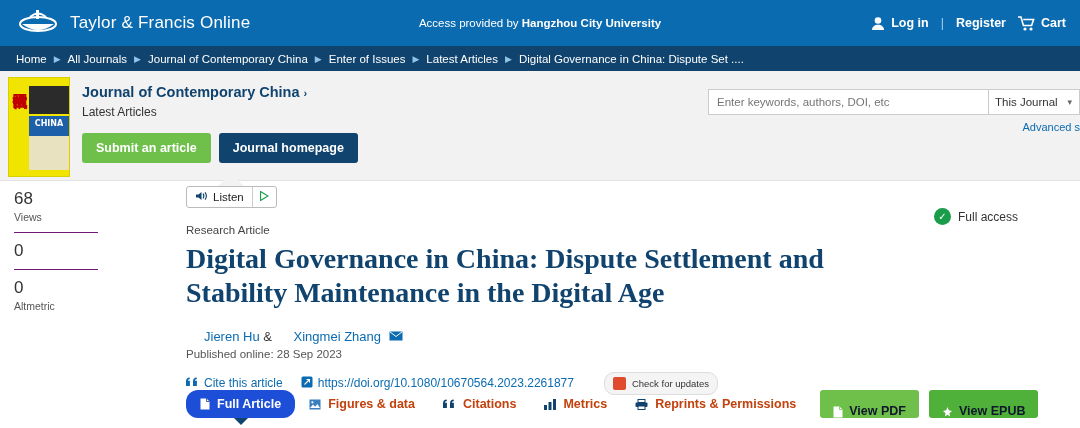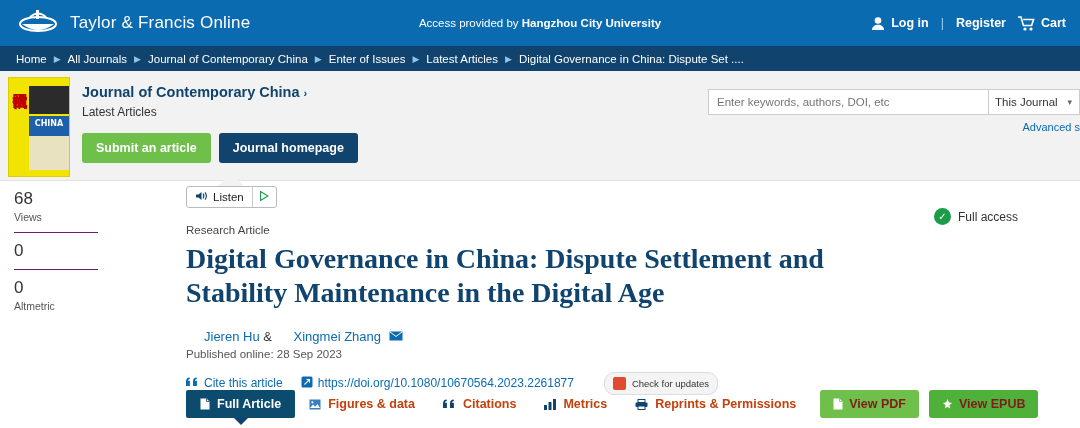--- a/index.html
+++ b/index.html
@@ -239,35 +239,35 @@
     display: flex; align-items: stretch; gap: 0;
   }
   .tab {
     display: flex; align-items: center; gap: 7px;
     padding: 0 14px; height: 28px;
     font-size: 12.5px; color: #c2410c; font-weight: 700;
     cursor: pointer; white-space: nowrap;
     position: relative;
   }
   .tab.active {
-    background: #0c4a6e; color: #ffffff; border-radius: 2px;
+    background: #1d4ed8; color: #ffffff; border-radius: 12px;
   }
   .tab.active::after {
     content: ""; position: absolute;
     left: 50%; transform: translateX(-50%);
     bottom: -7px;
     width: 0; height: 0;
     border-left: 7px solid transparent;
     border-right: 7px solid transparent;
     border-top: 7px solid #10436e;
   }
   .tab-btn {
-    display: flex; align-items: center; gap: 6px;
+    display: flex; align-items: flex-end; gap: 6px;
     height: 28px; padding: 0 13px;
-    background: #6fc04b; color: #7f1d1d; border-radius: 3px;
+    background: #6fc04b; color: #0f172a; border-radius: 3px;
     font-size: 12.5px; font-weight: 700; cursor: pointer; white-space: nowrap;
   }
   .tab-btn.epub { background: #4fb03a; }
   .tabs .spacer { width: 10px; }
   .icon-s { font-size: 11px; display: inline-flex; }
 </style>
 </head>
 <body>
 
 <div class="topbar">

